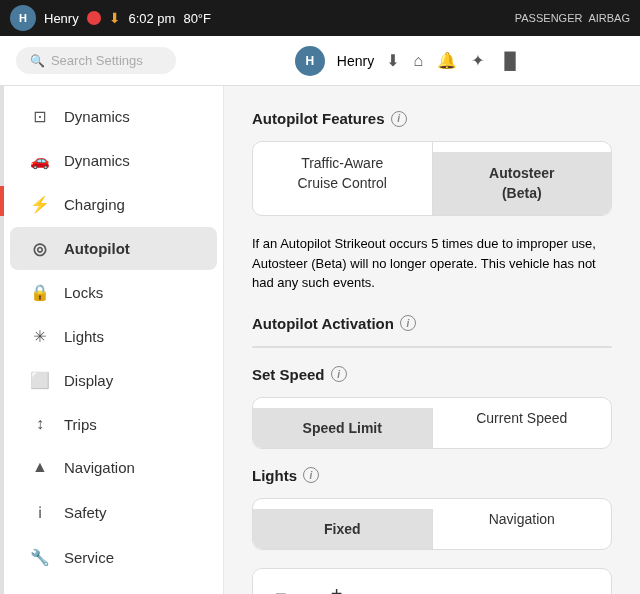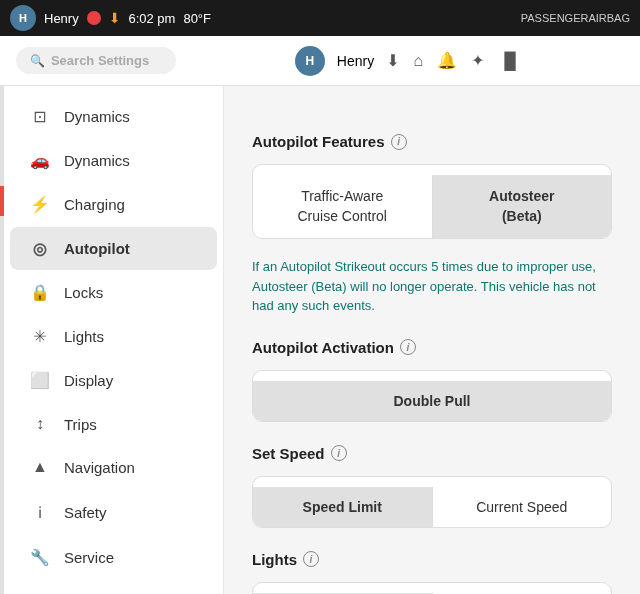--- a/index.html
+++ b/index.html
@@ -17,21 +17,21 @@
       background: #1a1a1a;
       height: 36px;
       display: flex;
       align-items: center;
       padding: 0 10px;
       gap: 8px;
       color: white;
       font-size: 13px;
     }
     .status-bar .left { display: flex; align-items: center; gap: 8px; flex: 1; }
-    .status-bar .right { display: flex; align-items: center; font-size: 11px; color: #ccc; }
+    .status-bar .right { display: flex; align-items: center; gap: 6px; font-size: 11px; color: #ccc; }
     .status-dot { width: 14px; height: 14px; border-radius: 50%; background: #555; display: inline-block; }
     .status-dot.red { background: #e84040; }
     .status-dot.img {
       width: 26px; height: 26px; border-radius: 50%; background: #4a7a9b;
       display: flex; align-items: center; justify-content: center; color: white; font-size: 11px; font-weight: bold;
     }
     .download-icon { color: #f0a030; font-size: 14px; }
 
     
     .header {
@@ -126,59 +126,58 @@
     }
 
     .section-title {
       font-size: 15px;
       font-weight: 600;
       color: #222;
       margin-bottom: 14px;
       display: flex;
       align-items: center;
       gap: 6px;
-      margin-top: 23px;
     }
     .info-icon {
       width: 16px; height: 16px; border-radius: 50%;
       border: 1.5px solid #888;
       display: inline-flex; align-items: center; justify-content: center;
       font-size: 10px; color: #888; font-style: italic; font-weight: bold;
     }
 
     
     .btn-group {
       display: flex;
       background: white;
       border: 1px solid #ddd;
       border-radius: 10px;
       overflow: hidden;
       margin-bottom: 18px;
-      align-items: flex-end;
     }
     .btn-group-item {
       flex: 1;
       padding: 12px 16px;
       text-align: center;
       font-size: 14px;
       cursor: pointer;
       color: #333;
       border-right: 1px solid #ddd;
     }
     .btn-group-item:last-child { border-right: none; }
     .btn-group-item.active {
       background: #e0e0e0;
       font-weight: 600;
       margin-top: 10px;
     }
 
     .description-text {
       font-size: 13px;
-      color: #0f766e;
+      color: #000000;
       line-height: 1.5;
+      margin-bottom: 22px;
     }
 
     
     .stepper {
       display: flex;
       align-items: center;
       background: white;
       border: 1px solid #ddd;
       border-radius: 10px;
       overflow: hidden;
@@ -206,21 +205,21 @@
   </div>
   <div class="right">
     <span>PASSENGER</span>
     <span>AIRBAG</span>
   </div>
 </div>
 
 <div class="header">
   <div class="search-box">
     <span>🔍</span>
-    <span style="color:#aaa;font-size:13px;font-weight:bold;">Search Settings</span>
+    <span style="color:#aaa;font-size:13px;">Search Settings</span>
   </div>
   <div class="header-center">
     <div class="avatar-small">H</div>
     <span class="header-username">Henry</span>
     <div class="header-icons">
       <span>⬇</span>
       <span>⌂</span>
       <span>🔔</span>
       <span>✦</span>
       <span>▐▌</span>
@@ -315,21 +314,20 @@
     </div>
 
     <p class="description-text">If an Autopilot Strikeout occurs 5 times due to improper use, Autosteer (Beta) will no longer operate. This vehicle has not had any such events.</p>
 
     <div class="section-title">
       <span>Autopilot Activation</span>
       <span class="info-icon">i</span>
     </div>
 
     <div class="btn-group">
-      <div class="btn-group-item active">Double Pull</div>
     </div>
 
     <div class="section-title">
       <span>Set Speed</span>
       <span class="info-icon">i</span>
     </div>
 
     <div class="btn-group">
       <div class="btn-group-item active">Speed Limit</div>
       <div class="btn-group-item">Current Speed</div>

